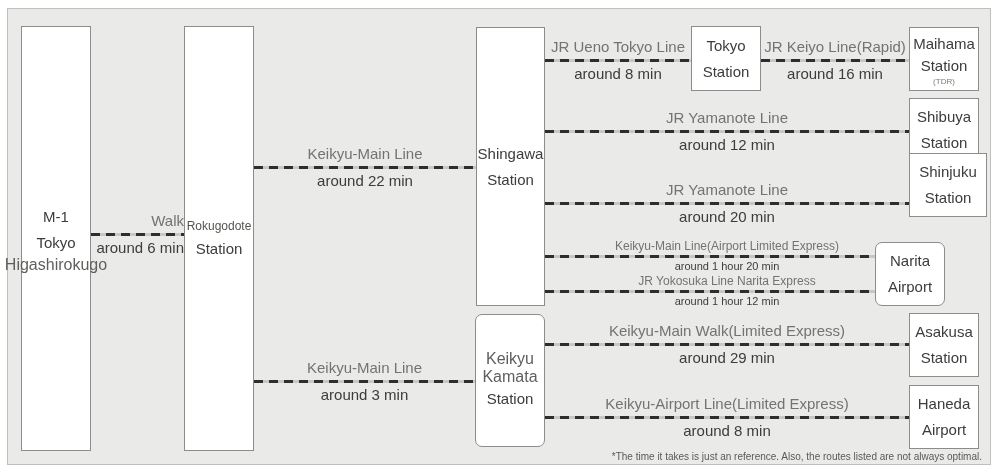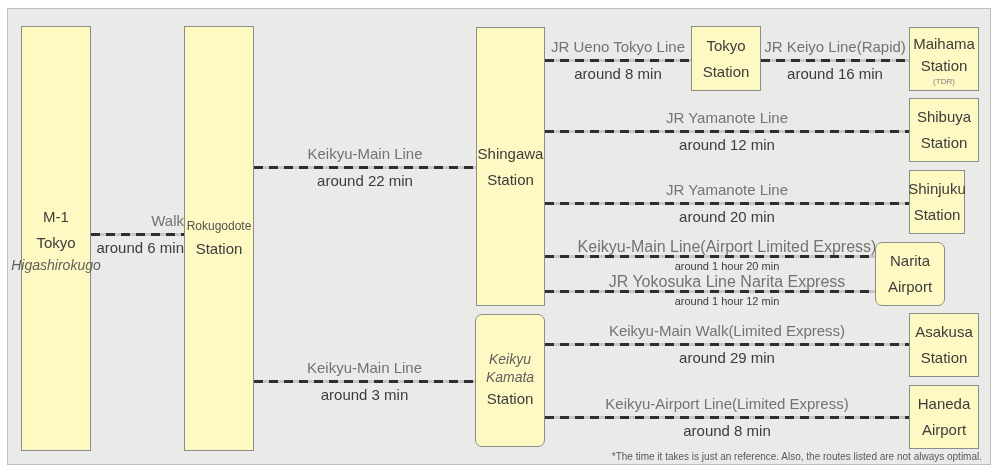--- a/index.html
+++ b/index.html
@@ -1,35 +1,35 @@
 <!DOCTYPE html>
 <html><head>
 <meta charset="utf-8">
 <style>
   html,body{margin:0;padding:0;background:#ffffff;}
   .stage{position:relative;width:1000px;height:474px;background:#ffffff;overflow:hidden;
          font-family:"Liberation Sans", sans-serif;color:#3c3c3c;}
   .panel{position:absolute;left:7px;top:8px;width:984px;height:457px;
          background:#eaeae8;border:1px solid #bfbfbd;box-sizing:border-box;}
   
-  .node{position:absolute;background:#fef9c3;border:1px solid #8c8c8a;box-sizing:border-box;
+  .node{position:absolute;background:#ffffff;border:1px solid #8c8c8a;box-sizing:border-box;
         display:flex;flex-direction:column;align-items:center;justify-content:center;
         text-align:center;line-height:26px;}
   .nm{font-size:15px;color:#3c3c3c;}
-  .sub{font-size:14px;color:#5f5f5d;line-height:18px;font-style:italic;}
+  .sub{font-size:16px;color:#5f5f5d;line-height:18px;}
   .sub-md{font-size:12px;color:#53534f;line-height:20px;}
   .tdr{font-size:8px;color:#7a7a78;line-height:9px;}
   .tight{line-height:22px;}
   
   .edge{position:absolute;text-align:center;}
   .edge-label{height:24px;line-height:24px;font-size:15px;color:#737373;white-space:nowrap;}
   .edge-line{height:3px;width:100%;
              background:repeating-linear-gradient(90deg,#2e2e2e 0 9px,#c7c7c5 9px 15px);}
   .edge-duration{height:24px;line-height:24px;font-size:15px;color:#3c3c3c;white-space:nowrap;}
-  .edge.small .edge-label{height:17px;line-height:17px;font-size:16px;}
+  .edge.small .edge-label{height:17px;line-height:17px;font-size:12px;}
   .edge.small .edge-duration{height:17px;line-height:17px;font-size:11px;}
   .footnote{position:absolute;right:8px;bottom:2px;font-size:10px;color:#595957;}
 </style>
 </head>
 <body>
 
 <div class="stage">
   <div class="panel">
 
     <div class="node" style="left:13px;top:17px;width:70px;height:425px;">
@@ -103,21 +103,21 @@
       <div class="nm">Shibuya</div>
       <div class="nm">Station</div>
     </div>
 
     <div class="edge" style="left:537px;top:169px;width:364px;">
       <div class="edge-label">JR Yamanote Line</div>
       <div class="edge-line"></div>
       <div class="edge-duration">around 20 min</div>
     </div>
 
-    <div class="node" style="left:901px;top:161px;width:56px;height:64px;">
+    <div class="node" style="left:901px;top:144px;width:78px;height:64px;">
       <div class="nm">Shinjuku</div>
       <div class="nm">Station</div>
     </div>
 
     <div class="edge small" style="left:537px;top:229px;width:364px;">
       <div class="edge-label">Keikyu-Main Line(Airport Limited Express)</div>
       <div class="edge-line"></div>
       <div class="edge-duration">around 1 hour 20 min</div>
     </div>
 

